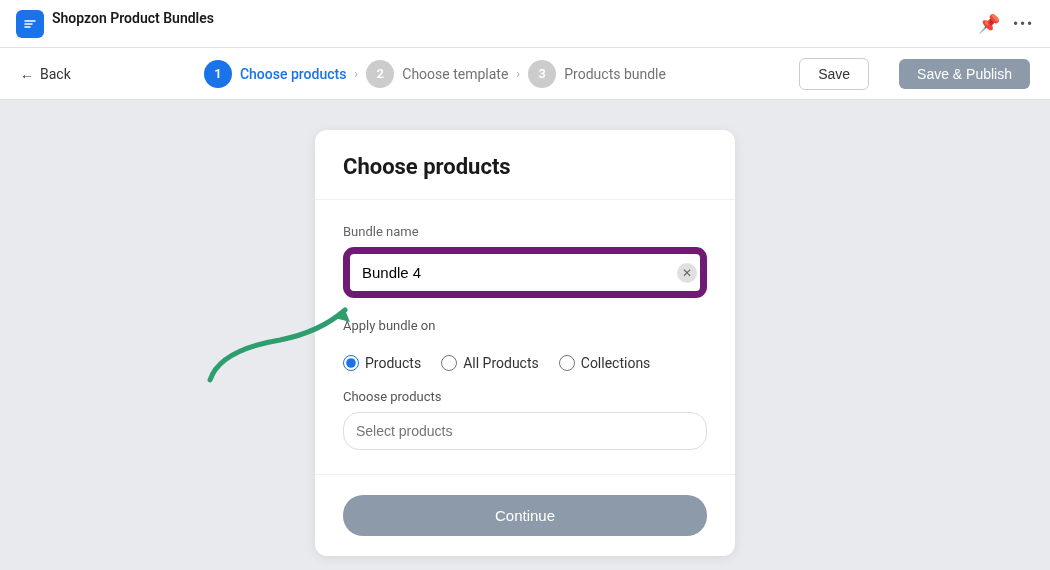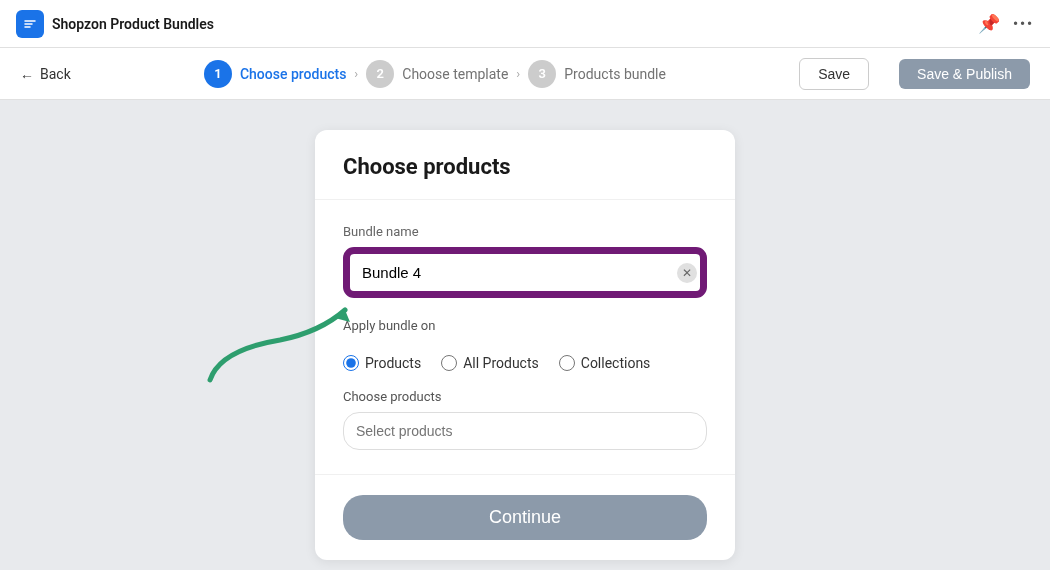--- a/index.html
+++ b/index.html
@@ -15,21 +15,20 @@
     .topbar {
       background: #fff;
       height: 48px;
       display: flex;
       align-items: center;
       padding: 0 16px;
       border-bottom: 1px solid #e0e0e0;
     }
     .topbar-brand {
       display: flex;
-      align-items: center;
       gap: 8px;
       font-weight: 600;
       font-size: 14px;
       color: #1a1a1a;
     }
     .brand-logo {
       width: 28px;
       height: 28px;
       background: #1a73e8;
       border-radius: 6px;
@@ -253,21 +252,21 @@
     .card-footer {
       padding: 20px 28px;
     }
     .btn-continue {
       width: 100%;
       background: #8c9aaa;
       color: #fff;
       border: none;
       border-radius: 20px;
       padding: 12px;
-      font-size: 18px;
+      font-size: 15px;
       font-weight: 500;
       cursor: pointer;
     }
 
     
     .arrow-container {
       position: absolute;
       left: 200px;
       top: 190px;
       pointer-events: none;

